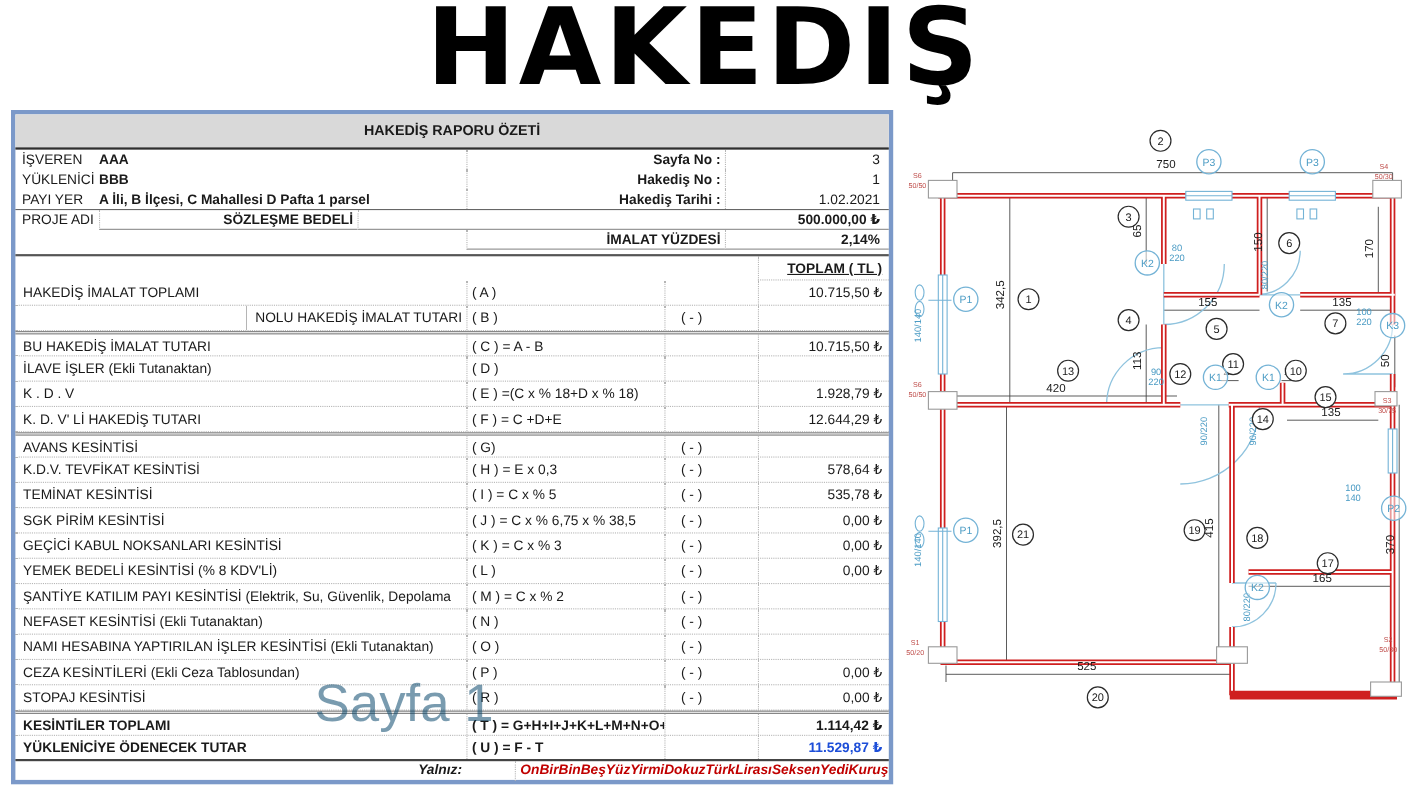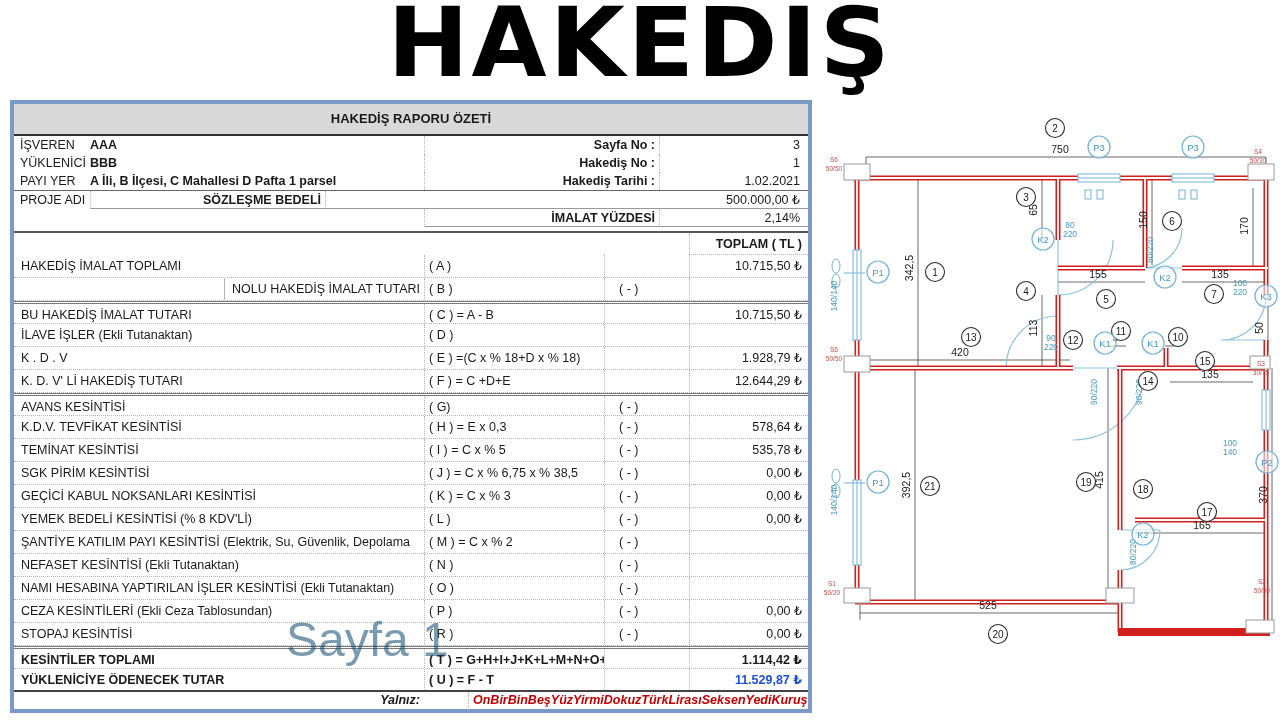--- a/index.html
+++ b/index.html
@@ -18,26 +18,26 @@
     font-weight:bold;font-size:13px;border-bottom:2px solid #2f2f2f;}
   .inforow{display:flex;height:18px;line-height:18px;}
   .inforow .il-label{width:70px;padding-left:6px;white-space:nowrap;}
   .inforow .il-value{width:334px;font-weight:bold;white-space:nowrap;overflow:hidden;}
   .inforow .ir-label{width:230px;text-align:right;font-weight:bold;white-space:nowrap;
     border-left:1px dotted #b5b5b5;padding-right:4px;}
   .inforow .ir-value{flex:1;text-align:right;padding-right:8px;white-space:nowrap;
     border-left:1px dotted #b5b5b5;}
   .inforow.rule{border-bottom:1px solid #666;}
   .inforow.boxed .ir-label,.inforow.boxed .ir-value{border-bottom:1px solid #999;font-weight:bold;}
-  .inforow.boxed .ir-value{font-weight:normal;}
+  .inforow.boxed .ir-value{font-weight:bold;}
   .spacer4{height:4px;}
   .toplamrow{display:flex;height:22px;line-height:22px;border-top:2px solid #555;}
   .toplamrow .tl{flex:1;}
   .toplamrow .tr{width:119px;text-align:right;font-weight:bold;padding-right:6px;
-    border-left:1px dotted #b5b5b5;border-bottom:1px dotted #b5b5b5;box-sizing:border-box;}
+    border-left:1px dotted #b5b5b5;border-bottom:1px dotted #b5b5b5;box-sizing:border-box;text-decoration:underline;}
 
   .trow{display:flex;height:23px;line-height:22px;border-bottom:1px dotted #b5b5b5;box-sizing:border-box;}
   .trow .c-label{width:410px;padding-left:7px;white-space:nowrap;overflow:hidden;box-sizing:border-box;}
   .trow .c-formula{width:180px;border-left:1px dotted #b5b5b5;padding-left:4px;white-space:nowrap;
     overflow:hidden;box-sizing:border-box;}
   .trow .c-minus{width:85px;border-left:1px dotted #b5b5b5;padding-left:14px;box-sizing:border-box;}
   .trow .c-value{width:119px;border-left:1px dotted #b5b5b5;text-align:right;padding-right:6px;
     box-sizing:border-box;white-space:nowrap;}
   .trow.sep{border-top:3px double #7a7a7a;}
   .trow.bold .c-label,.trow.bold .c-formula,.trow.bold .c-value{font-weight:bold;}

